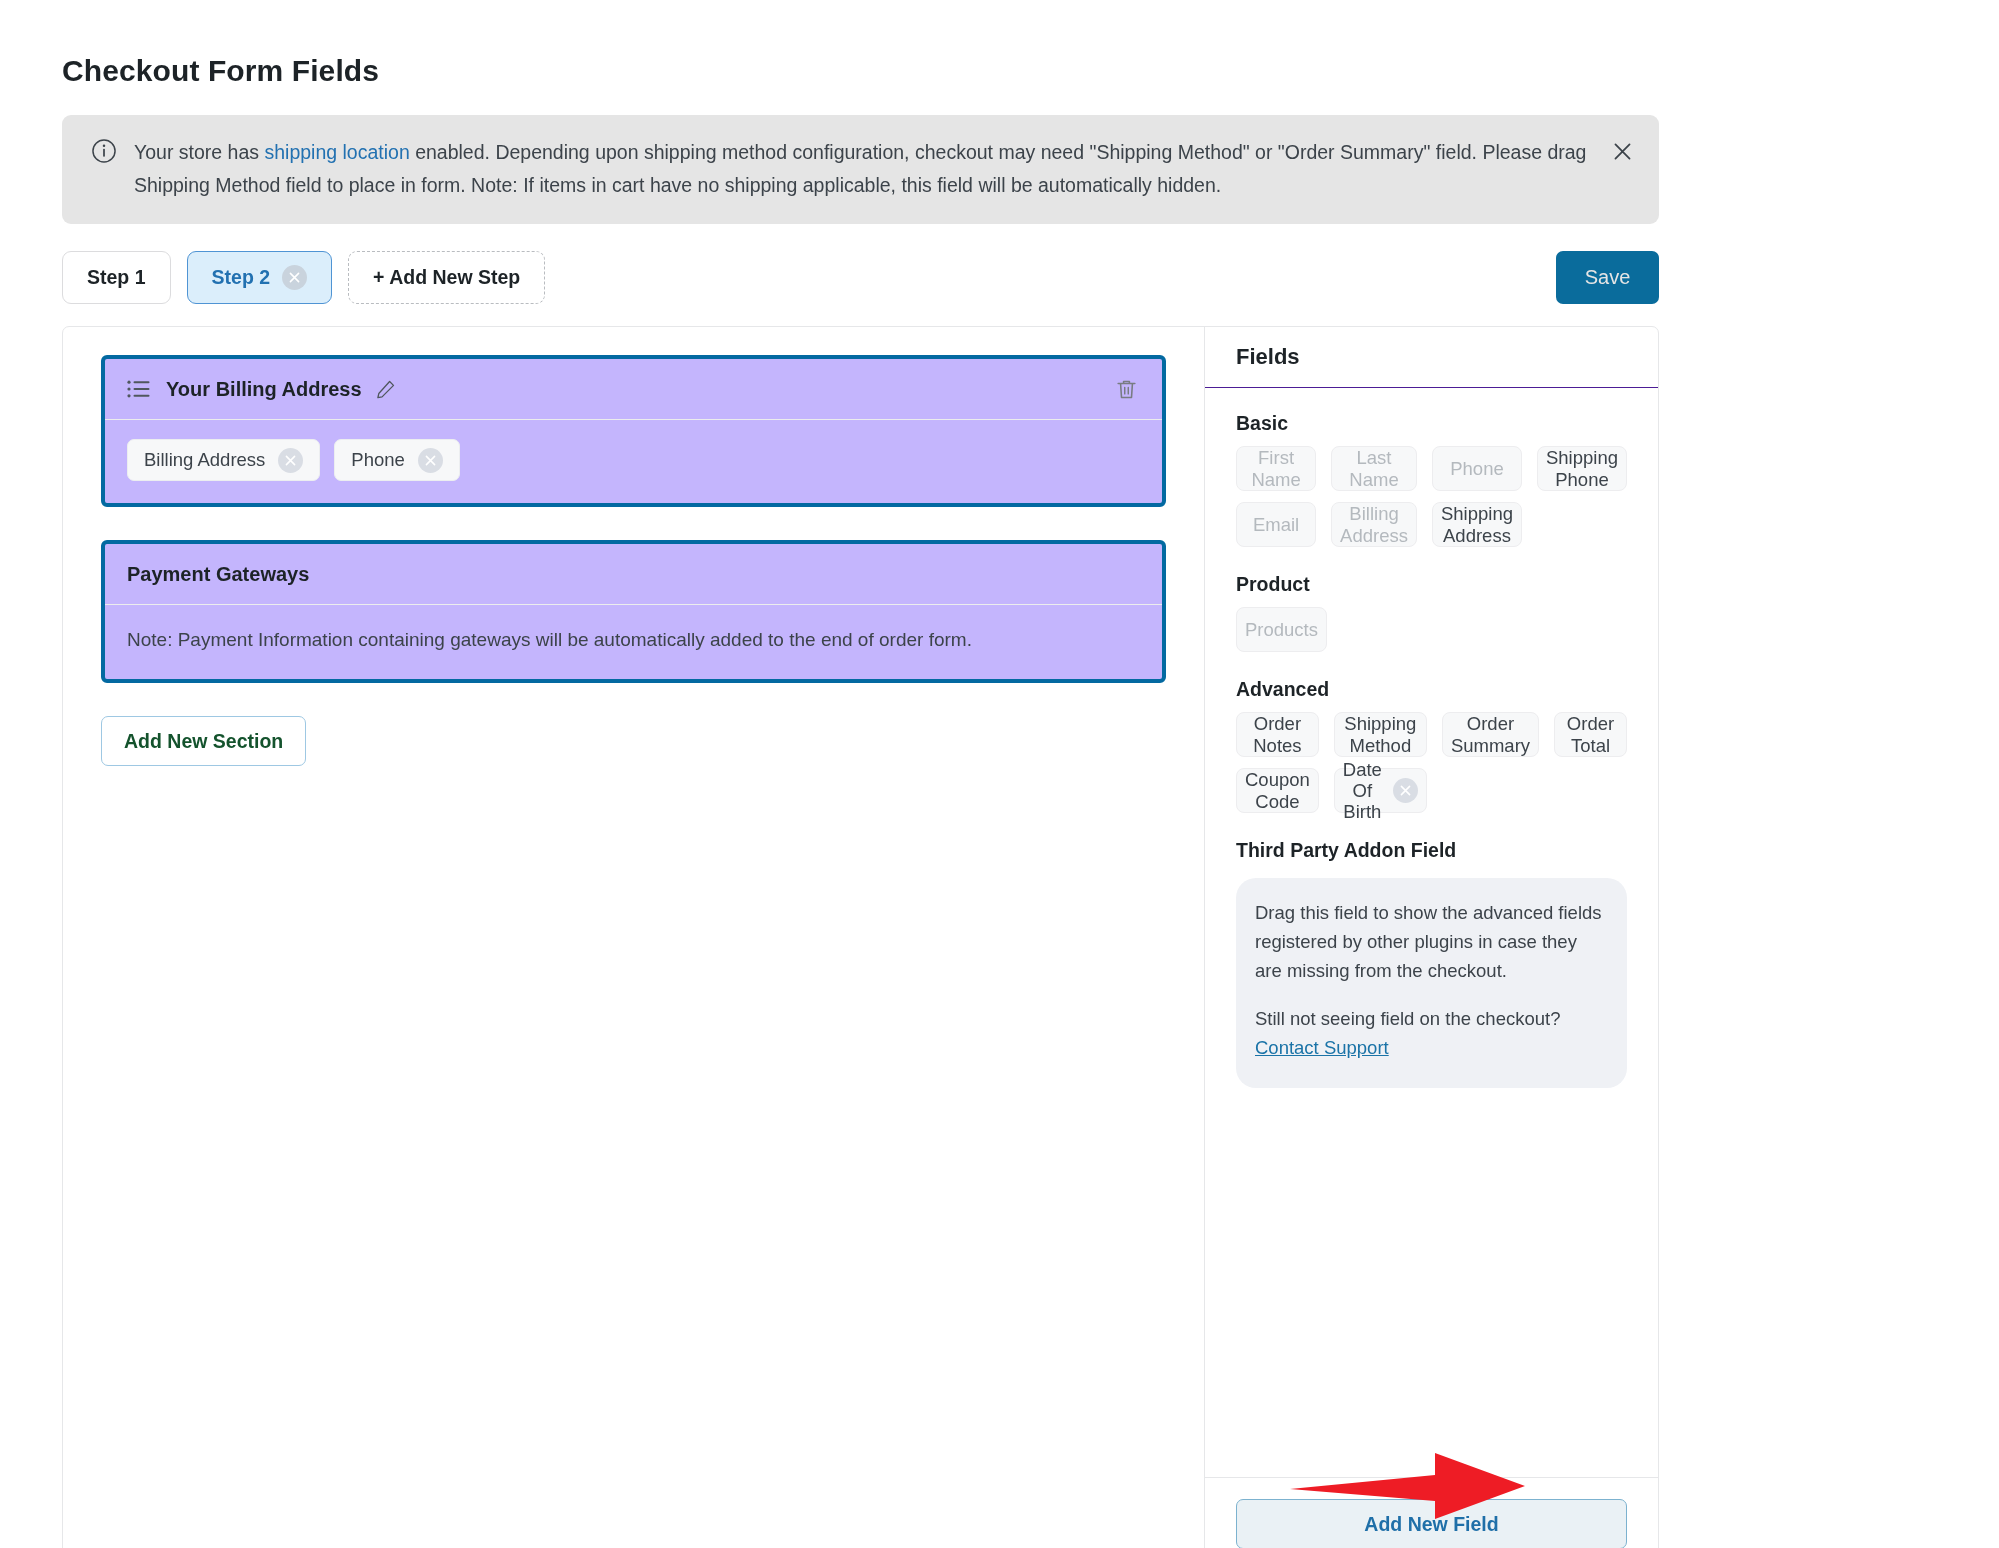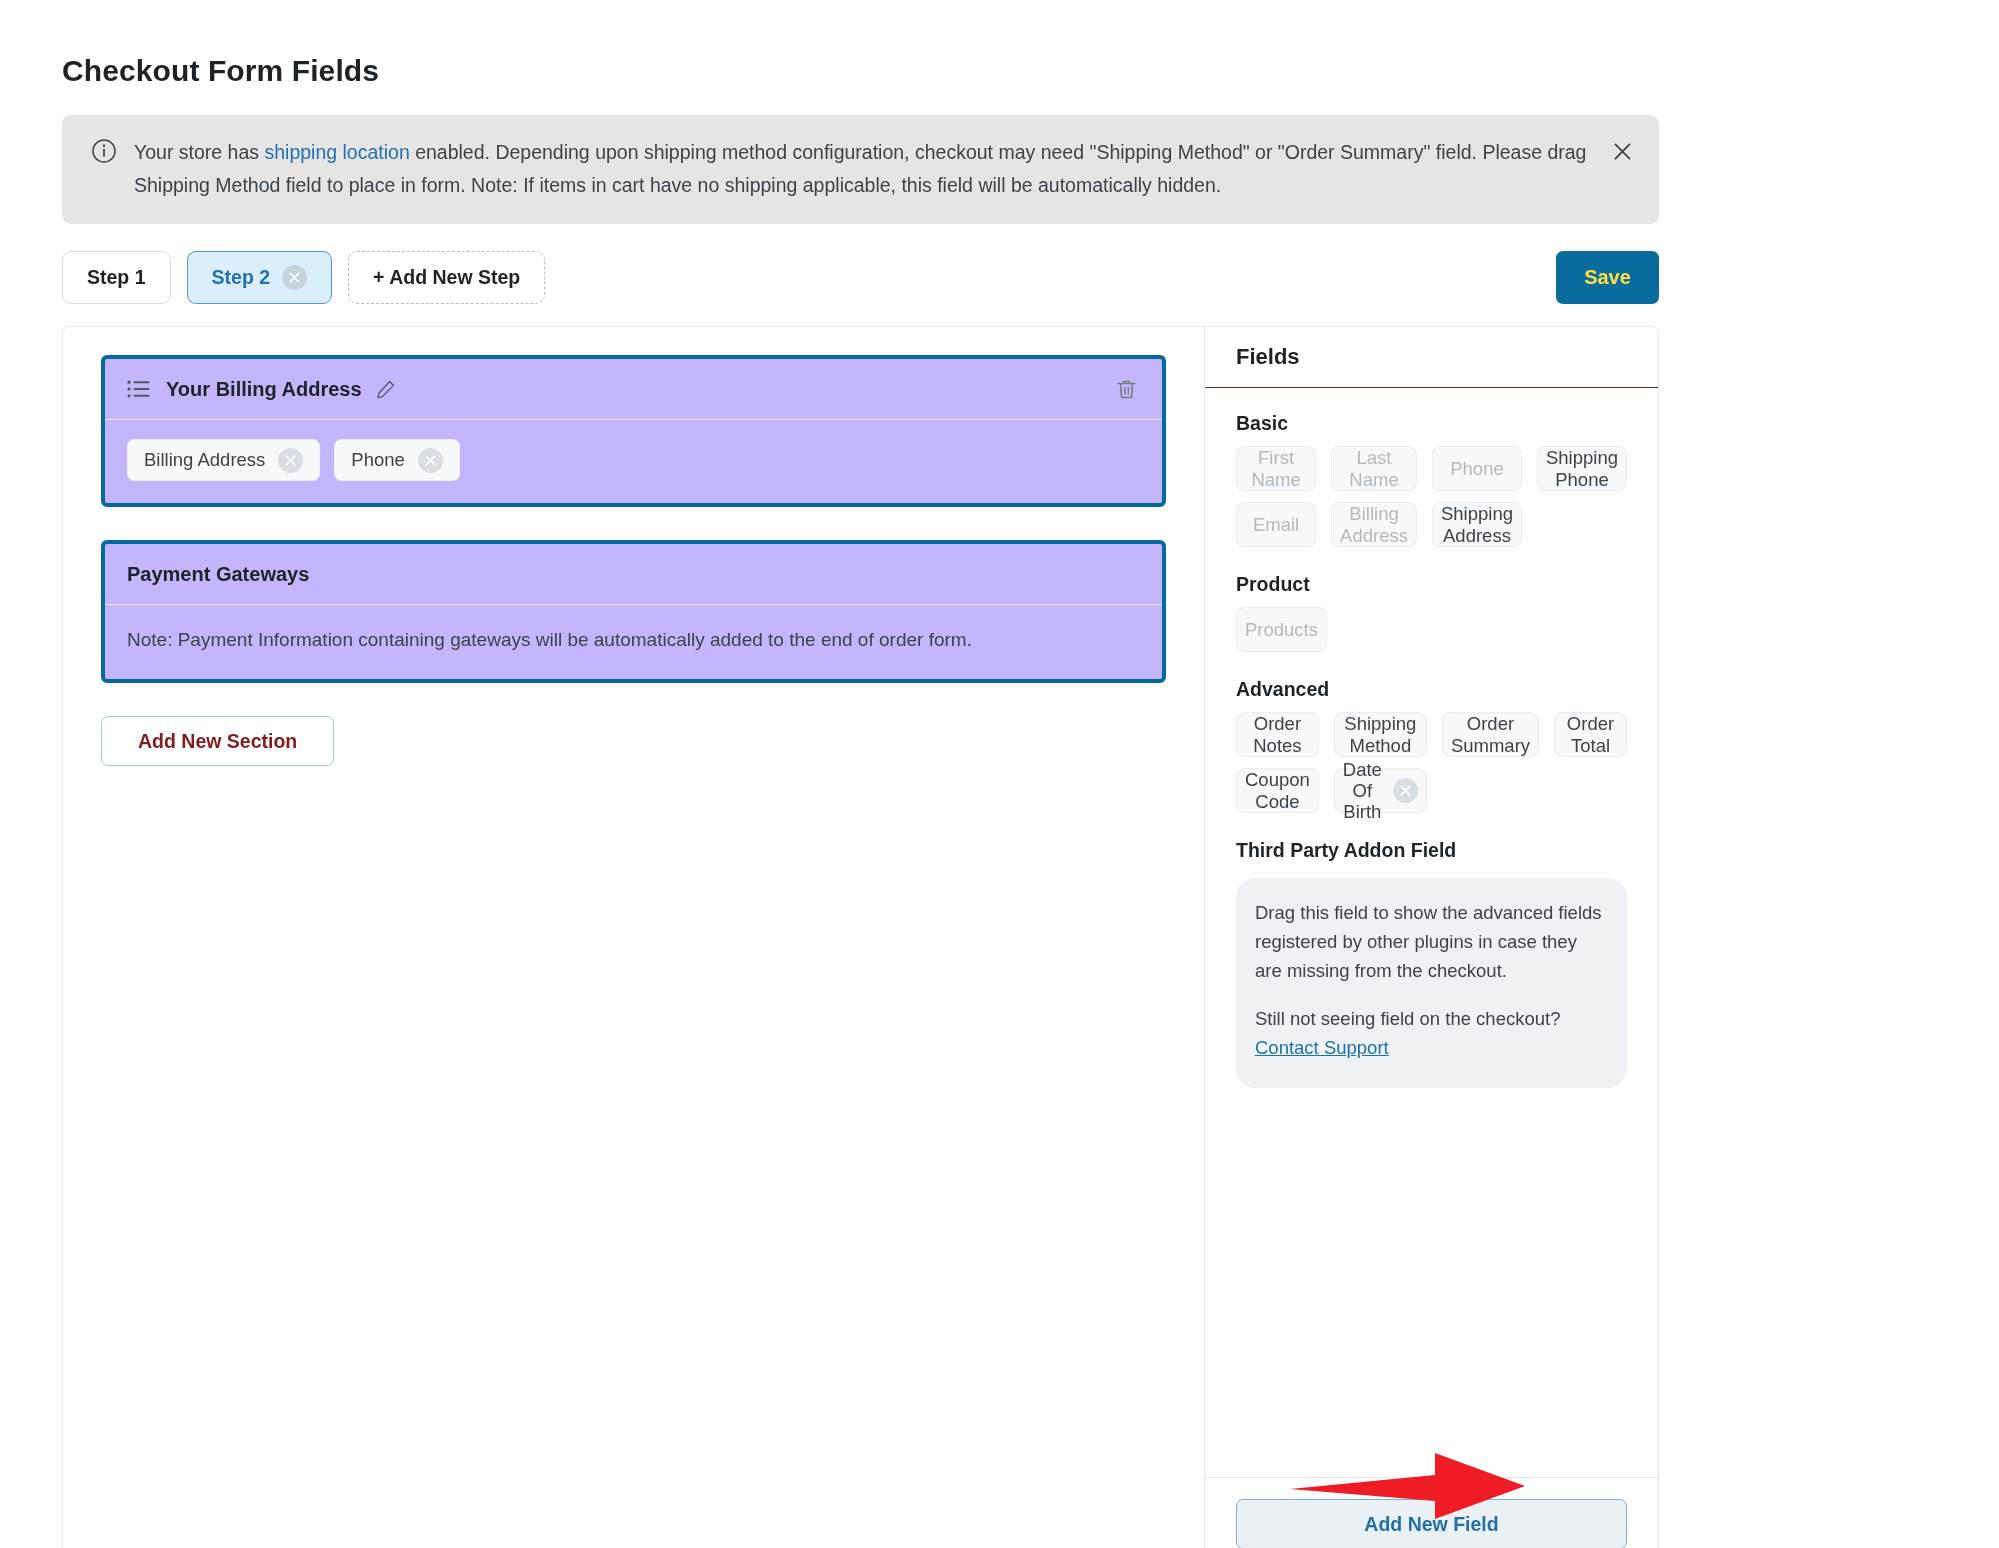--- a/index.html
+++ b/index.html
@@ -117,25 +117,25 @@
     font-weight: bold;
     color: #1d2327;
     cursor: pointer;
     white-space: nowrap;
   }
   .save-btn {
     margin-left: auto;
     height: 53px;
     min-width: 103px;
     background: #0a6c9c;
-    color: #fde047;
+    color: #e5e5e5;
     border: none;
     border-radius: 7px;
     font-size: 20px;
-    font-weight: bold;
+    font-weight: normal;
     font-family: "Liberation Sans", sans-serif;
     cursor: pointer;
   }
 
   
   .builder {
     margin-top: 21px;
     display: flex;
     border: 1px solid #e6e7e9;
     border-radius: 7px;
@@ -223,25 +223,25 @@
   .field-chip .chip-x svg { display:block; }
 
   .section-note {
     padding: 24px 22px 28px 22px;
     font-size: 19px;
     color: #3c434a;
   }
 
   .add-section-btn {
     height: 50px;
-    padding: 0 36px;
+    padding: 0 22px;
     border-radius: 7px;
     background: #ffffff;
     border: 1px solid #9ec8e3;
-    color: #7f1d1d;
+    color: #14532d;
     font-size: 19.5px;
     font-weight: bold;
     font-family: "Liberation Sans", sans-serif;
     cursor: pointer;
   }
 
   
   .side-head {
     height: 61px;
     display: flex;

